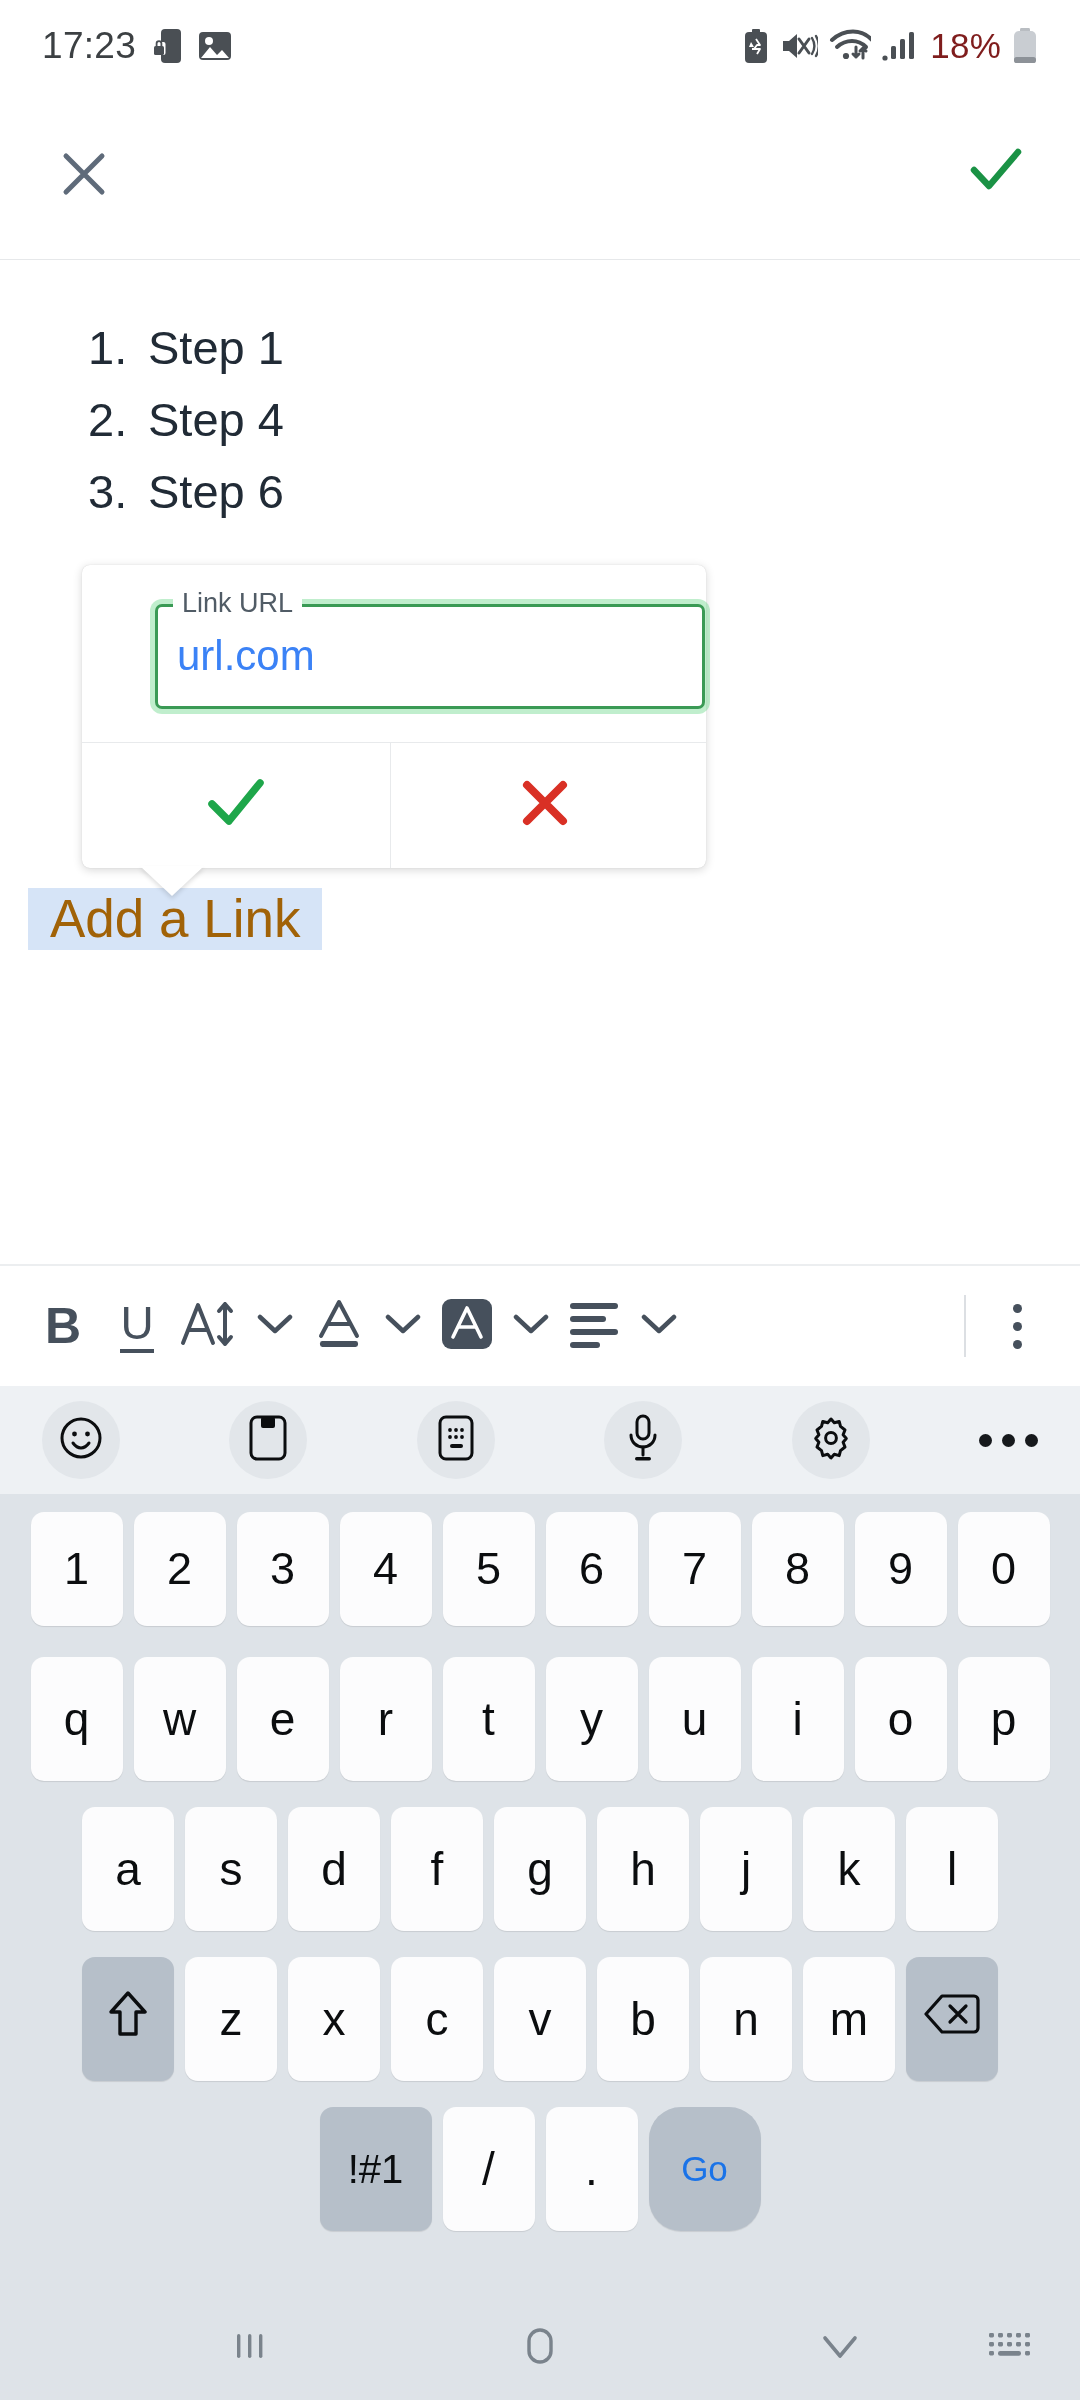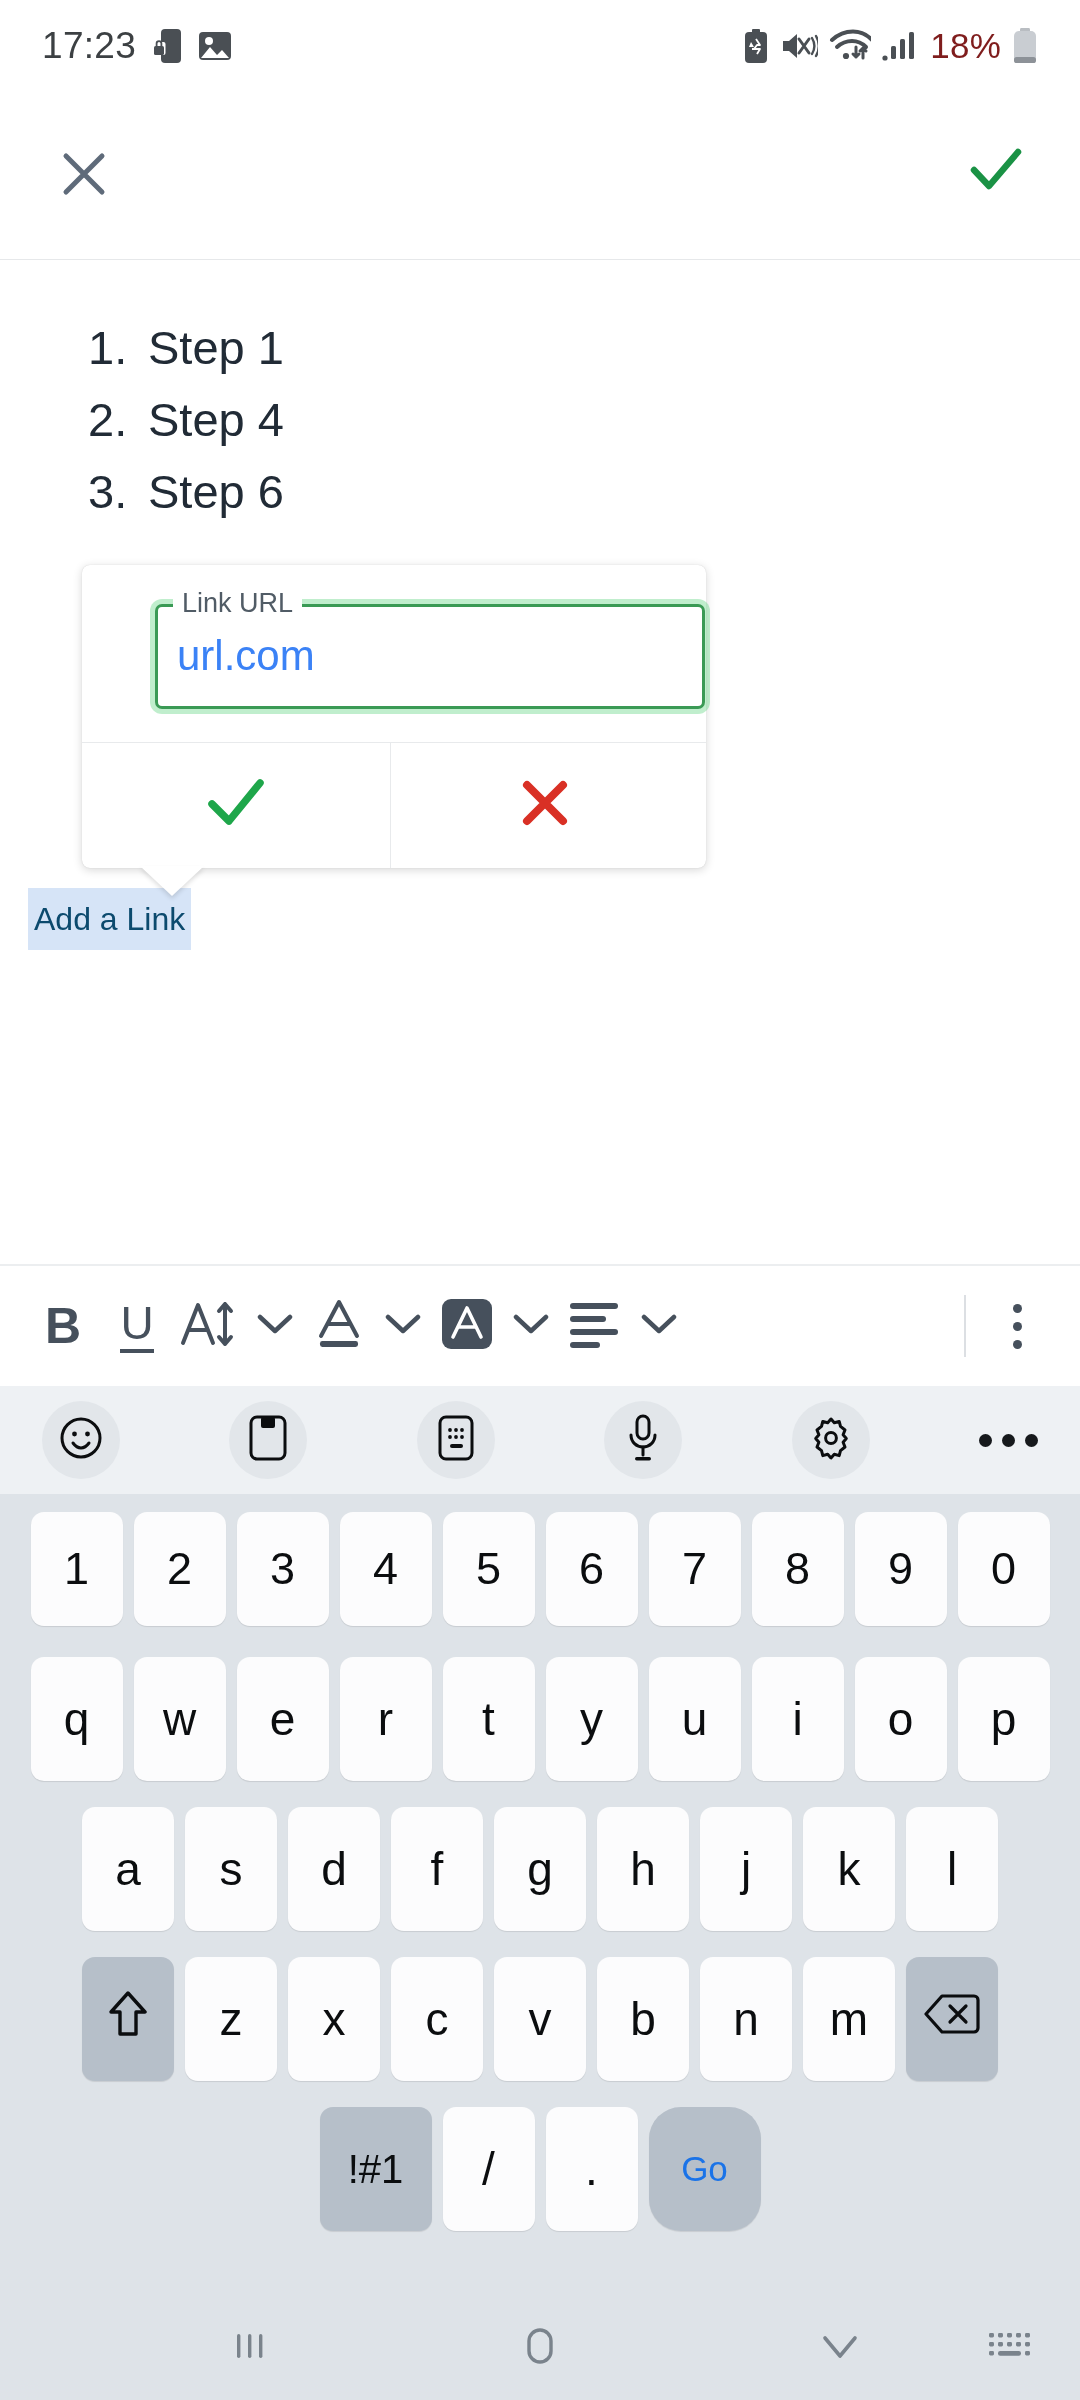--- a/index.html
+++ b/index.html
@@ -38,22 +38,22 @@
   .ol-list{position:absolute;left:88px;top:50px;}
   .ol-item{
     font-size:47px;color:#212b36;line-height:72px;white-space:nowrap;
     display:flex;gap:16px;
   }
   .ol-num{min-width:44px;}
 
   
   .sel-text{
     position:absolute;left:28px;top:888px;
-    font-size:32px;color:#0c4a6e;background:#d6e4f7;
-    padding:4px 6px;line-height:54px;white-space:nowrap;
+    font-size:53px;color:#a16207;background:#d6e4f7;
+    padding:4px 22px;line-height:54px;white-space:nowrap;
   }
 
   
   .link-card{
     position:absolute;left:82px;top:565px;width:624px;height:303px;
     background:#ffffff;border-radius:8px;
     box-shadow:0 2px 10px rgba(0,0,0,.16),0 0 1px rgba(0,0,0,.18);
   }
   .card-tail{
     position:absolute;left:140px;top:866px;width:0;height:0;

